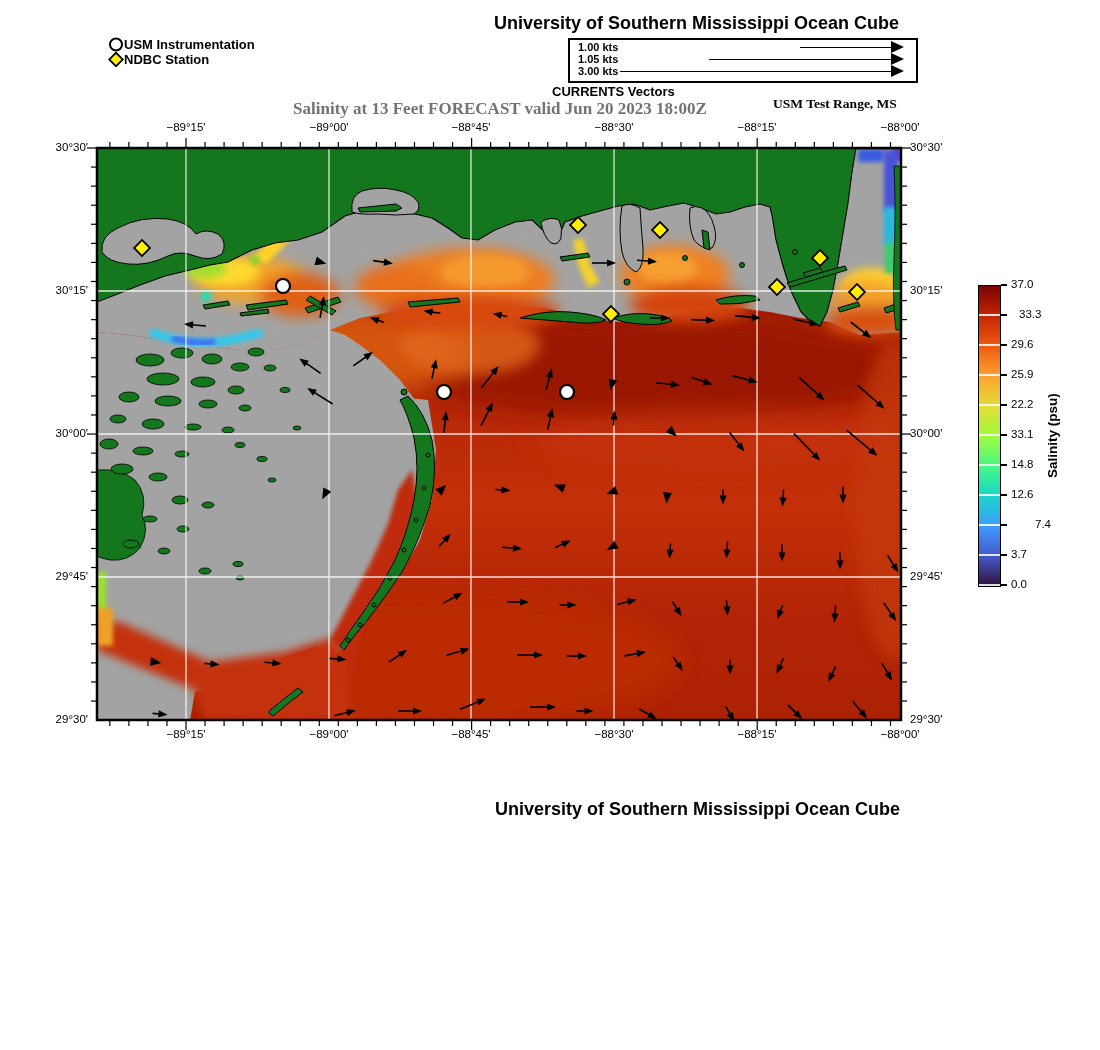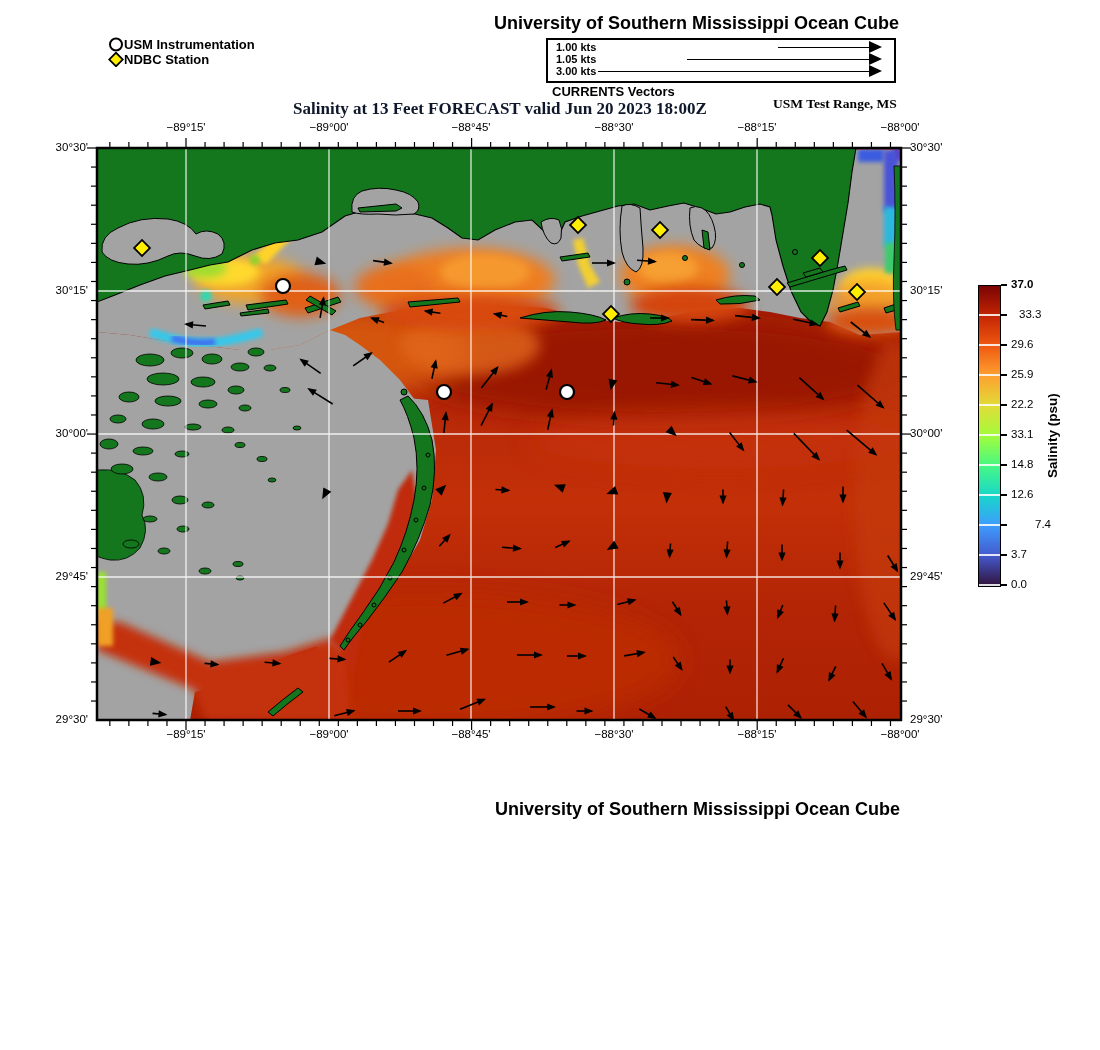--- a/index.html
+++ b/index.html
@@ -1,24 +1,24 @@
 <!DOCTYPE html>
 <html><head>
 <meta charset="utf-8">
 <style>
   html,body{margin:0;padding:0;background:#fff;}
   #page{position:relative;width:1100px;height:1050px;background:#fff;overflow:hidden;
         font-family:"Liberation Sans",sans-serif;}
   .abs{position:absolute;}
   .title{font-size:18px;font-weight:bold;color:#000;text-align:right;}
-  .subtitle{font-family:"Liberation Serif",serif;font-size:17px;font-weight:bold;color:#0f172a;text-align:center;}
+  .subtitle{font-family:"Liberation Serif",serif;font-size:17px;font-weight:bold;color:#737373;text-align:center;}
   .region{font-family:"Liberation Serif",serif;font-size:13.5px;font-weight:bold;color:#000;text-align:center;}
   .legend-row{display:flex;align-items:center;height:15px;font-size:13px;font-weight:bold;color:#000;text-align:right;}
   .legend-marker{width:16px;height:15px;position:relative;flex:0 0 16px;}
-  .cur-box{border:2px solid #000;background:#fff;}
+  .cur-box{border:2px solid #000;background:#fff;margin-left:22px;}
   .cur-row{position:absolute;left:8px;right:6px;height:12px;font-size:11px;font-weight:bold;color:#000;}
   .cur-shaft{position:absolute;right:18px;top:5.5px;height:1.5px;background:#000;}
   .cur-head{position:absolute;right:6px;top:0px;width:0;height:0;border-left:13px solid #000;
             border-top:6px solid transparent;border-bottom:6px solid transparent;}
   .cur-caption{font-size:13px;font-weight:bold;color:#000;}
   .axis-label{position:absolute;font-size:11.5px;color:#000;}
   .cb-label{position:absolute;font-size:11.5px;color:#000;}
   .cb-title{font-size:13.5px;font-weight:bold;color:#000;white-space:nowrap;
             transform:rotate(-90deg);transform-origin:center center;}
 </style>
@@ -780,21 +780,21 @@
       <div class="axis-label" style="left: 910px; top: 427px; width: 54px; text-align: left; position: absolute;">30°00'</div>
       <div class="axis-label" style="left: 34px; top: 570px; width: 54px; text-align: right; position: absolute;">29°45'</div>
       <div class="axis-label" style="left: 910px; top: 570px; width: 54px; text-align: left; position: absolute;">29°45'</div>
       <div class="axis-label" style="left: 34px; top: 713px; width: 54px; text-align: right; position: absolute;">29°30'</div>
       <div class="axis-label" style="left: 910px; top: 713px; width: 54px; text-align: left; position: absolute;">29°30'</div>
     </div>
 
   <div class="abs" id="colorbar" style="left: 978px; top: 285px; width: 21px; height: 300px; border: 1.5px solid rgb(0, 0, 0); background: linear-gradient(rgb(122, 4, 3) 0%, rgb(196, 37, 3) 10%, rgb(239, 90, 17) 20%, rgb(254, 161, 48) 30%, rgb(225, 221, 55) 40%, rgb(162, 252, 60) 50%, rgb(70, 248, 132) 60%, rgb(24, 214, 203) 70%, rgb(62, 155, 254) 80%, rgb(68, 88, 203) 90%, rgb(48, 18, 59) 100%);"></div>
   <div id="cb-ticks">
       <div style="left: 1001px; top: 284.4px; width: 6px; height: 1.2px; background: rgb(0, 0, 0); position: absolute;"></div>
-      <div class="cb-label" style="left: 1011px; top: 278px; width: 40px; position: absolute; font-weight: bold;">37.0</div>
+      <div class="cb-label" style="left: 1011px; top: 278px; width: 40px; position: absolute;">37.0</div>
       <div style="left: 979px; top: 314.25px; width: 21px; height: 1.5px; background: rgba(255, 255, 255, 0.85); position: absolute;"></div>
       <div style="left: 1001px; top: 314.4px; width: 6px; height: 1.2px; background: rgb(0, 0, 0); position: absolute;"></div>
       <div class="cb-label" style="left: 1011px; top: 308px; width: 40px; position: absolute; margin-left: 8px;">33.3</div>
       <div style="left: 979px; top: 344.25px; width: 21px; height: 1.5px; background: rgba(255, 255, 255, 0.85); position: absolute;"></div>
       <div style="left: 1001px; top: 344.4px; width: 6px; height: 1.2px; background: rgb(0, 0, 0); position: absolute;"></div>
       <div class="cb-label" style="left: 1011px; top: 338px; width: 40px; position: absolute;">29.6</div>
       <div style="left: 979px; top: 374.25px; width: 21px; height: 1.5px; background: rgba(255, 255, 255, 0.85); position: absolute;"></div>
       <div style="left: 1001px; top: 374.4px; width: 6px; height: 1.2px; background: rgb(0, 0, 0); position: absolute;"></div>
       <div class="cb-label" style="left: 1011px; top: 368px; width: 40px; position: absolute;">25.9</div>
       <div style="left: 979px; top: 404.25px; width: 21px; height: 1.5px; background: rgba(255, 255, 255, 0.85); position: absolute;"></div>

